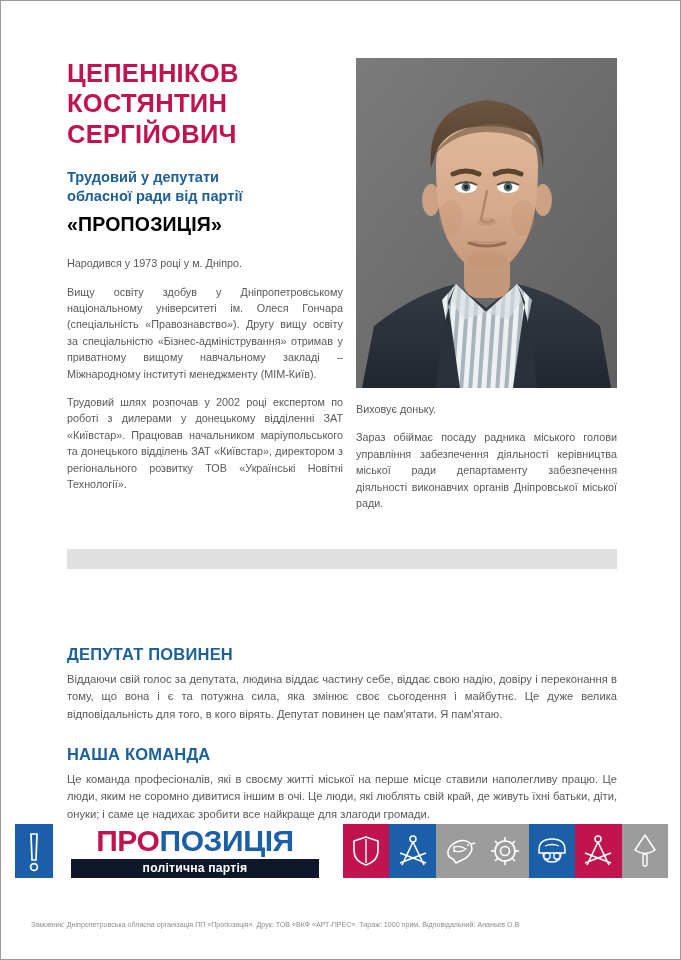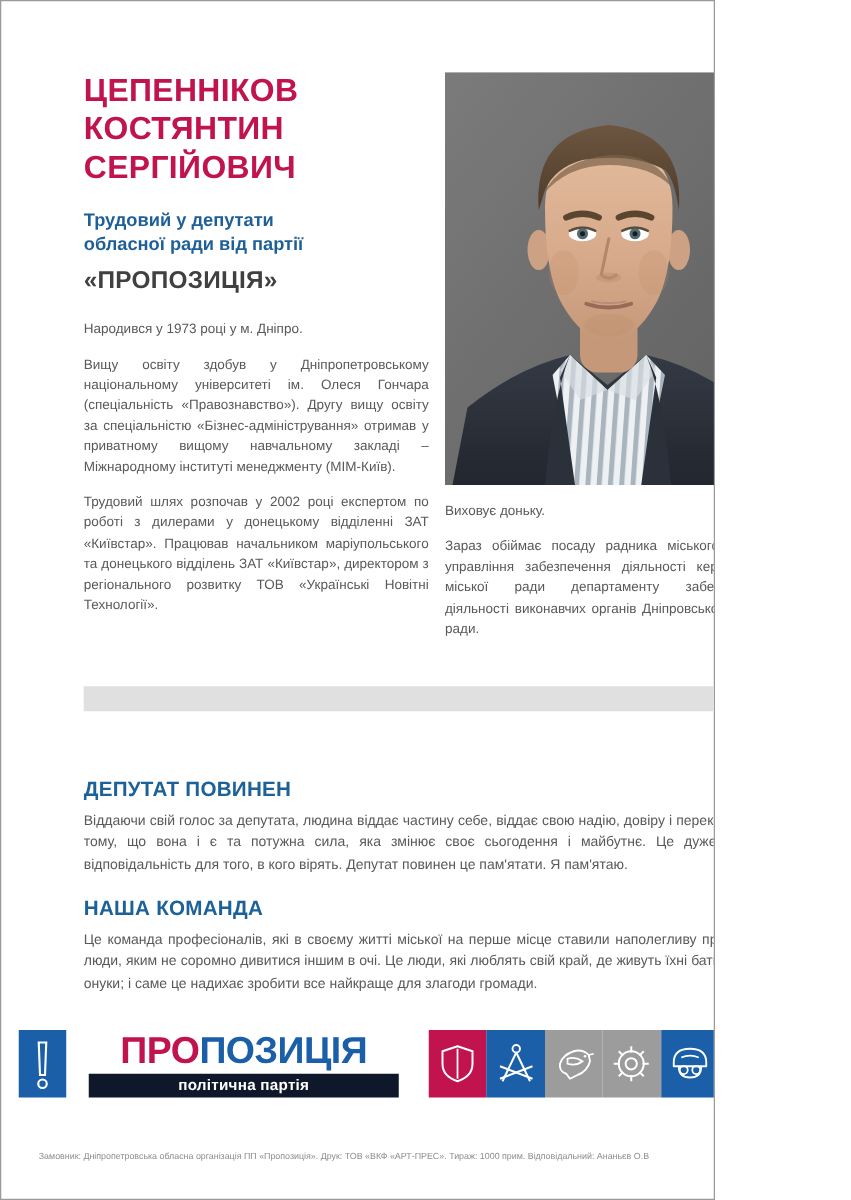--- a/index.html
+++ b/index.html
@@ -7,21 +7,21 @@
     margin: 0;
     padding: 0;
     background: #ffffff;
   }
   body {
     font-family: "Liberation Sans", "DejaVu Sans", sans-serif;
   }
 
   .page {
     position: relative;
-    width: 572px;
+    width: 681px;
     height: 960px;
     background: #ffffff;
     box-sizing: border-box;
     border: 1px solid #9a9a9a;
     overflow: hidden;
   }
 
   
   .top-section {
     position: absolute;
@@ -53,21 +53,21 @@
     margin: 19px 0 0 0;
     color: #1D5F96;
     font-weight: bold;
     font-size: 14.6px;
     line-height: 1.33;
   }
   .subtitle span { display: block; }
 
   .party-quote {
     margin: 6px 0 0 0;
-    color: #404040;
+    color: #000000;
     font-weight: bold;
     font-size: 19.5px;
     line-height: 1.2;
     letter-spacing: 0.2px;
   }
 
   .bio {
     margin-top: 19px;
   }
   .bio p {
@@ -136,21 +136,21 @@
     text-transform: uppercase;
   }
   .sec-body {
     margin: 0;
     color: #58595B;
     font-size: 11.2px;
     line-height: 1.55;
     text-align: justify;
     text-justify: inter-word;
   }
-  .sec-block { margin-bottom: 17px; }
+  .sec-block { margin-bottom: 17px; margin-top: 22px; }
   .sec-block:last-child { margin-bottom: 0; }
 
   
   .footer {
     position: absolute;
     left: 0;
     top: 821px;
     width: 681px;
     height: 60px;
   }

